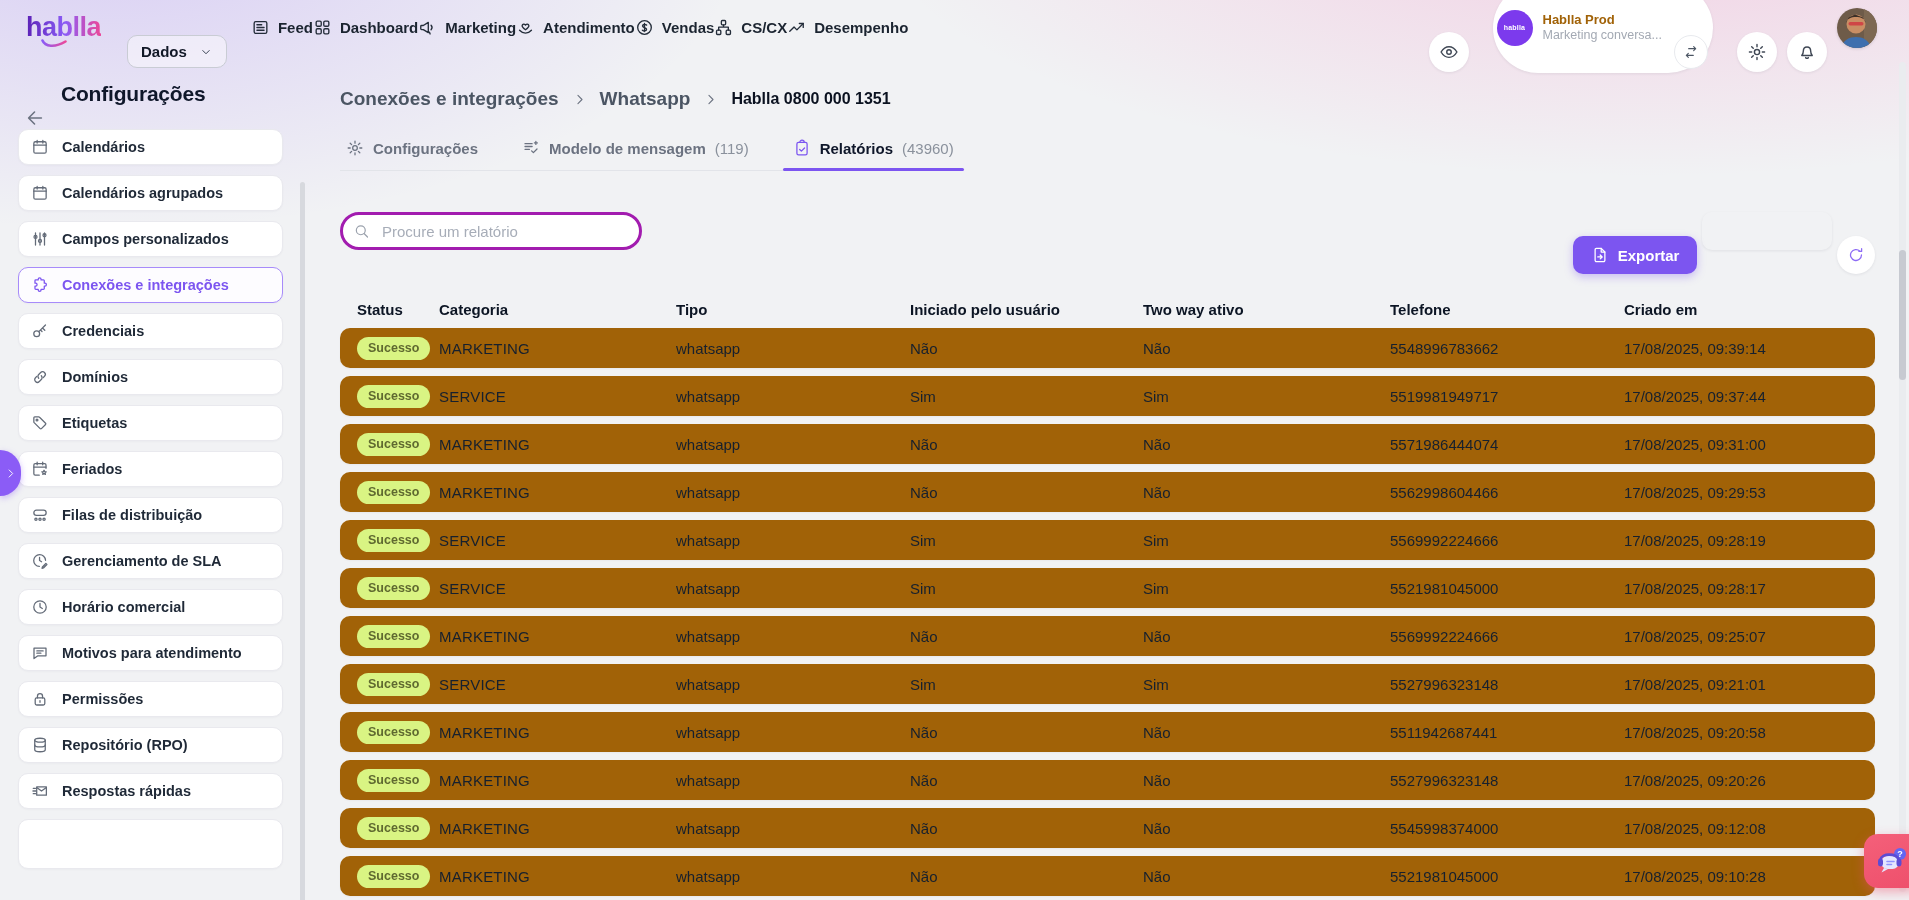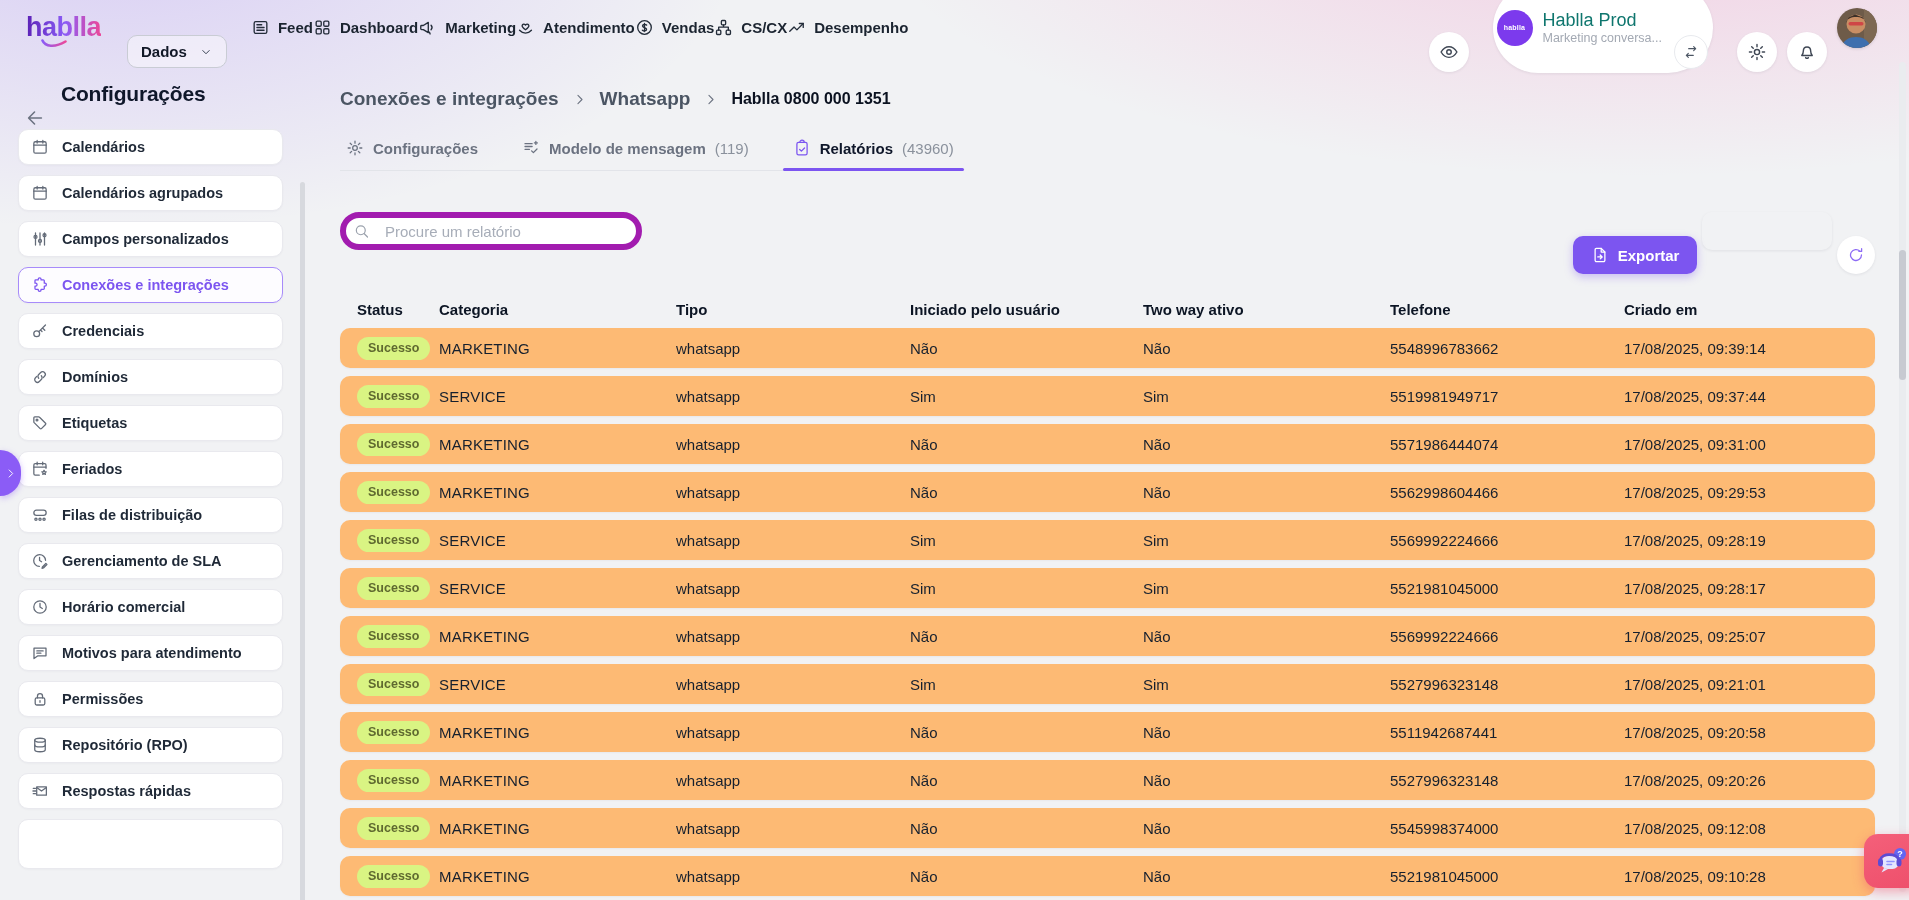--- a/index.html
+++ b/index.html
@@ -34,21 +34,21 @@
   .nav-item{display:flex;align-items:center;gap:8px;font-size:15px;font-weight:600;color:#1b2430;cursor:pointer;}
   .nav-item [data-icon]{color:#242d3a;}
   .tb-right{margin-left:auto;display:flex;align-items:center;gap:10px;}
   .circle-btn{width:40px;height:40px;border-radius:50%;background:#fff;display:flex;align-items:center;justify-content:center;
     color:#3f4754;box-shadow:0 1px 3px rgba(25,30,50,.08);}
   .account-pill{display:flex;align-items:center;gap:10px;background:#fff;border-radius:999px;padding:4px 5px 4px 4px;
     box-shadow:0 1px 3px rgba(25,30,50,.08);margin:0 14px 0 14px;}
   .acct-avatar{width:36px;height:36px;border-radius:50%;background:#7c3aed;display:flex;align-items:center;justify-content:center;}
   .acct-avatar span{font-size:7px;font-weight:700;color:#fff;letter-spacing:.2px;}
   .acct-meta{line-height:1.15;padding-right:2px;}
-  .acct-name{font-size:18px;font-weight:400;color:#0f766e;}
+  .acct-name{font-size:13px;font-weight:700;color:#a16207;}
   .acct-sub{font-size:12.5px;color:#a3a9b3;}
   .swap-btn{width:34px;height:34px;border-radius:50%;border:1.5px solid #e8eaee;background:#fff;display:flex;align-items:center;justify-content:center;color:#4b5563;}
   .avatar{width:40px;height:40px;border-radius:50%;overflow:hidden;box-shadow:0 1px 3px rgba(25,30,50,.15);cursor:pointer;}
   .avatar svg{display:block;}
 
   
   .sidebar{position:absolute;left:0;top:55px;width:320px;bottom:0;}
   .side-head{display:flex;align-items:center;gap:15px;margin:26px 0 0 24px;height:26px;}
   .back-btn{color:#6b7280;display:flex;}
   .side-title{font-size:21px;font-weight:700;color:#0f172a;letter-spacing:-.2px;}
@@ -76,40 +76,40 @@
   .tabs{display:inline-flex;gap:36px;border-bottom:1px solid #e2e4e9;margin-top:20px;padding:0 2px;}
   .tab{position:relative;display:flex;align-items:center;gap:9px;padding:9px 4px 13px;font-size:15px;font-weight:600;color:#6b7280;cursor:pointer;}
   .tab [data-icon]{color:#6b7280;}
   .tab .cnt{font-weight:500;color:#8a919c;}
   .tab.active{color:#0f172a;font-weight:700;}
   .tab.active [data-icon]{color:#7c55f0;}
   .tab.active::after{content:"";position:absolute;left:-6px;right:-6px;bottom:-1px;height:3px;border-radius:2px;background:#7c55f0;}
 
   .toolbar{display:flex;align-items:center;justify-content:space-between;margin-top:17px;}
   .search{position:relative;width:302px;}
-  .search input{width:100%;height:38px;box-sizing:border-box;border-radius:19px;border:6px solid #a21caf;background:#fff;
+  .search input{width:100%;height:38px;box-sizing:border-box;border-radius:19px;border:3px solid #a21caf;background:#fff;
     padding:0 14px 0 39px;font-size:15px;font-family:inherit;color:#111827;outline:none;}
   .search input::placeholder{color:#a7adb8;}
   .search .mag{position:absolute;left:13px;top:50%;transform:translateY(-50%);color:#9aa1ac;width:17px;height:17px;}
   .actions{display:flex;align-items:center;gap:5px;}
   .btn-export{display:flex;align-items:center;gap:9px;height:38px;padding:0 18px;border-radius:10px;background:#7c55f0;color:#fff;
     font-size:15px;font-weight:600;box-shadow:0 3px 8px rgba(124,85,240,.35);}
   .btn-filters{display:flex;height:38px;border-radius:10px;overflow:hidden;box-shadow:0 1px 3px rgba(25,30,50,.08);}
   .bf-left{display:flex;align-items:flex-start;gap:9px;background:#fff;padding:0 16px;font-size:10px;font-weight:700;color:#1a2232;}
   .bf-left [data-icon]{color:#1a2232;}
   .bf-count{width:42px;background:#7c55f0;color:#fff;display:flex;align-items:center;justify-content:center;font-size:15px;font-weight:700;}
   .btn-refresh{width:38px;height:38px;border-radius:50%;background:#fff;color:#8d6bf5;display:flex;align-items:center;justify-content:center;
     box-shadow:0 1px 3px rgba(25,30,50,.08);}
 
   .thead,.trow{display:grid;grid-template-columns:82px 237px 234px 233px 247px 234px 1fr;
     align-items:center;padding:0 16px 0 17px;box-sizing:border-box;}
   .thead{margin-top:22px;height:26px;}
   .th{font-size:15px;font-weight:700;color:#0c1524;white-space:nowrap;}
   .tbody{margin-top:6px;}
-  .trow{height:40px;background:#fdba74;border-radius:10px;margin-bottom:8px;box-shadow:0 1px 2px rgba(25,30,50,.04);cursor:pointer;}
+  .trow{height:40px;background:#a16207;border-radius:10px;margin-bottom:8px;box-shadow:0 1px 2px rgba(25,30,50,.04);cursor:pointer;}
   .cell{font-size:15px;color:#16202e;white-space:nowrap;}
   .cell.cat{font-weight:500;letter-spacing:.2px;}
   .badge{display:inline-block;background:#d9f483;color:#5f6930;border-radius:999px;padding:4.5px 11px;font-size:12.5px;font-weight:600;}
 
   
   .page-scroll-track{position:absolute;right:3px;top:62px;bottom:8px;width:7px;border-radius:4px;background:#eaecef;z-index:7;}
   .page-scroll-thumb{position:absolute;right:3px;top:250px;width:7px;height:130px;border-radius:4px;background:#c7cad1;z-index:8;}
   .help-widget{position:absolute;right:-13px;bottom:12px;width:58px;height:54px;border-radius:14px;
     background:linear-gradient(160deg,#f4607a,#ee4f6b);display:flex;align-items:center;justify-content:center;
     box-shadow:0 4px 12px rgba(238,79,107,.45);z-index:9;cursor:pointer;}

